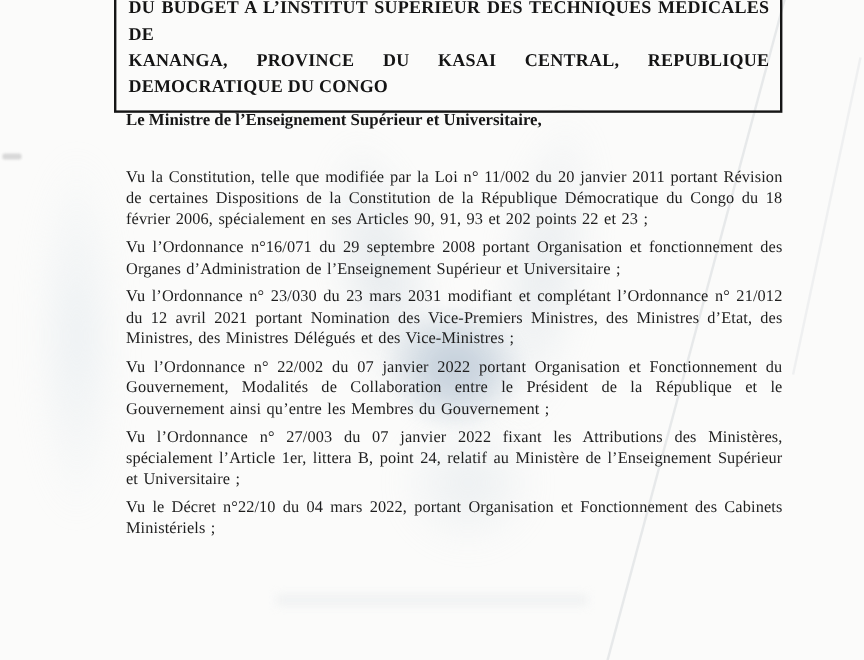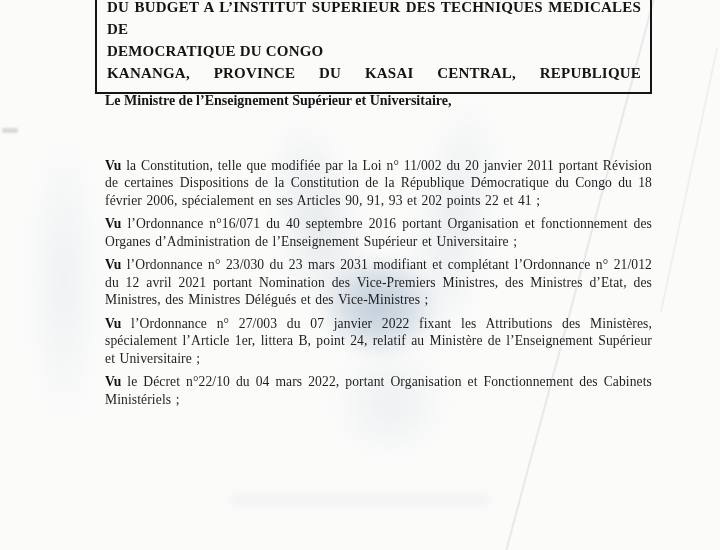--- a/index.html
+++ b/index.html
@@ -66,62 +66,64 @@
   }
   .header-line.last { text-align-last: left; }
 
   
   .content {
     position: absolute; left: 105px; top: 92px; width: 547px;
     color: #1e1e1e;
   }
   .salutation {
     font-weight: bold; font-size: 14px; line-height: 17.5px;
-    margin: 0 0 47px 0; color: #161616;
+    margin: 0 0 29px 0; color: #161616;
   }
   p.vu {
     font-size: 13.6px; line-height: 17.5px;
     text-align: justify; margin: 6px 0 0 0;
     word-spacing: 1px; letter-spacing: .1px;
   }
-  p.vu b { font-weight: bold; color: #141414; margin-top: 16px; }
+  p.vu b { font-weight: normal; color: #141414; margin-top: 16px; }
 </style>
 </head>
 <body>
 
 <div class="wm wm-left-curve"></div>
 <div class="wm wm-wing-left"></div>
 <div class="wm wm-wing-right"></div>
 <div class="wm wm-core"></div>
 <div class="wm wm-tail"></div>
 <div class="crease crease-main"></div>
 <div class="crease crease-right"></div>
 <div class="smudge"></div>
 <div class="edge-mark"></div>
 
 <div class="header-box">
   <div class="header-line">DU BUDGET A L’INSTITUT SUPERIEUR DES TECHNIQUES MEDICALES DE</div>
+  <div class="header-line">KANANGA, PROVINCE DU KASAI CENTRAL, REPUBLIQUE</div>
   <div class="header-line last">DEMOCRATIQUE DU CONGO</div>
-  <div class="header-line">KANANGA, PROVINCE DU KASAI CENTRAL, REPUBLIQUE</div>
 </div>
 
 <div class="content">
   <p class="salutation">Le Ministre de l’Enseignement Supérieur et Universitaire,</p>
 
   <p class="vu"><b>Vu</b>
-    <span>la Constitution, telle que modifiée par la Loi n° 11/002 du 20 janvier 2011 portant Révision de certaines Dispositions de la Constitution de la République Démocratique du Congo du 18 février 2006, spécialement en ses Articles 90, 91, 93 et 202 points 22 et 41 ;</span></p>
+    <span>la Constitution, telle que modifiée par la Loi n° 11/002 du 20 janvier 2011 portant Révision de certaines Dispositions de la Constitution de la République Démocratique du Congo du 18 février 2006, spécialement en ses Articles 90, 91, 93 et 202 points 22 et 23 ;</span></p>
 
 
 
   <p class="vu"><b>Vu</b>
-    <span>l’Ordonnance n°16/071 du 40 septembre 2016 portant Organisation et fonctionnement des Organes d’Administration de l’Enseignement Supérieur et Universitaire ;</span></p>
+    <span>l’Ordonnance n°16/071 du 29 septembre 2008 portant Organisation et fonctionnement des Organes d’Administration de l’Enseignement Supérieur et Universitaire ;</span></p>
 
 
   <p class="vu"><b>Vu</b>
     <span>l’Ordonnance n° 23/030 du 23 mars 2031 modifiant et complétant l’Ordonnance n° 21/012 du 12 avril 2021 portant Nomination des Vice-Premiers Ministres, des Ministres d’Etat, des Ministres, des Ministres Délégués et des Vice-Ministres ;</span></p>
 
+  <p class="vu"><b>Vu</b>
+    <span>l’Ordonnance n° 22/002 du 07 janvier 2022 portant Organisation et Fonctionnement du Gouvernement, Modalités de Collaboration entre le Président de la République et le Gouvernement ainsi qu’entre les Membres du Gouvernement ;</span></p>
 
   <p class="vu"><b>Vu</b>
     <span>l’Ordonnance n° 27/003 du 07 janvier 2022 fixant les Attributions des Ministères, spécialement l’Article 1er, littera B, point 24, relatif au Ministère de l’Enseignement Supérieur et Universitaire ;</span></p>
 
   <p class="vu"><b>Vu</b>
     <span>le Décret n°22/10 du 04 mars 2022, portant Organisation et Fonctionnement des Cabinets Ministériels ;</span></p>
 </div>
 
 </body></html>

